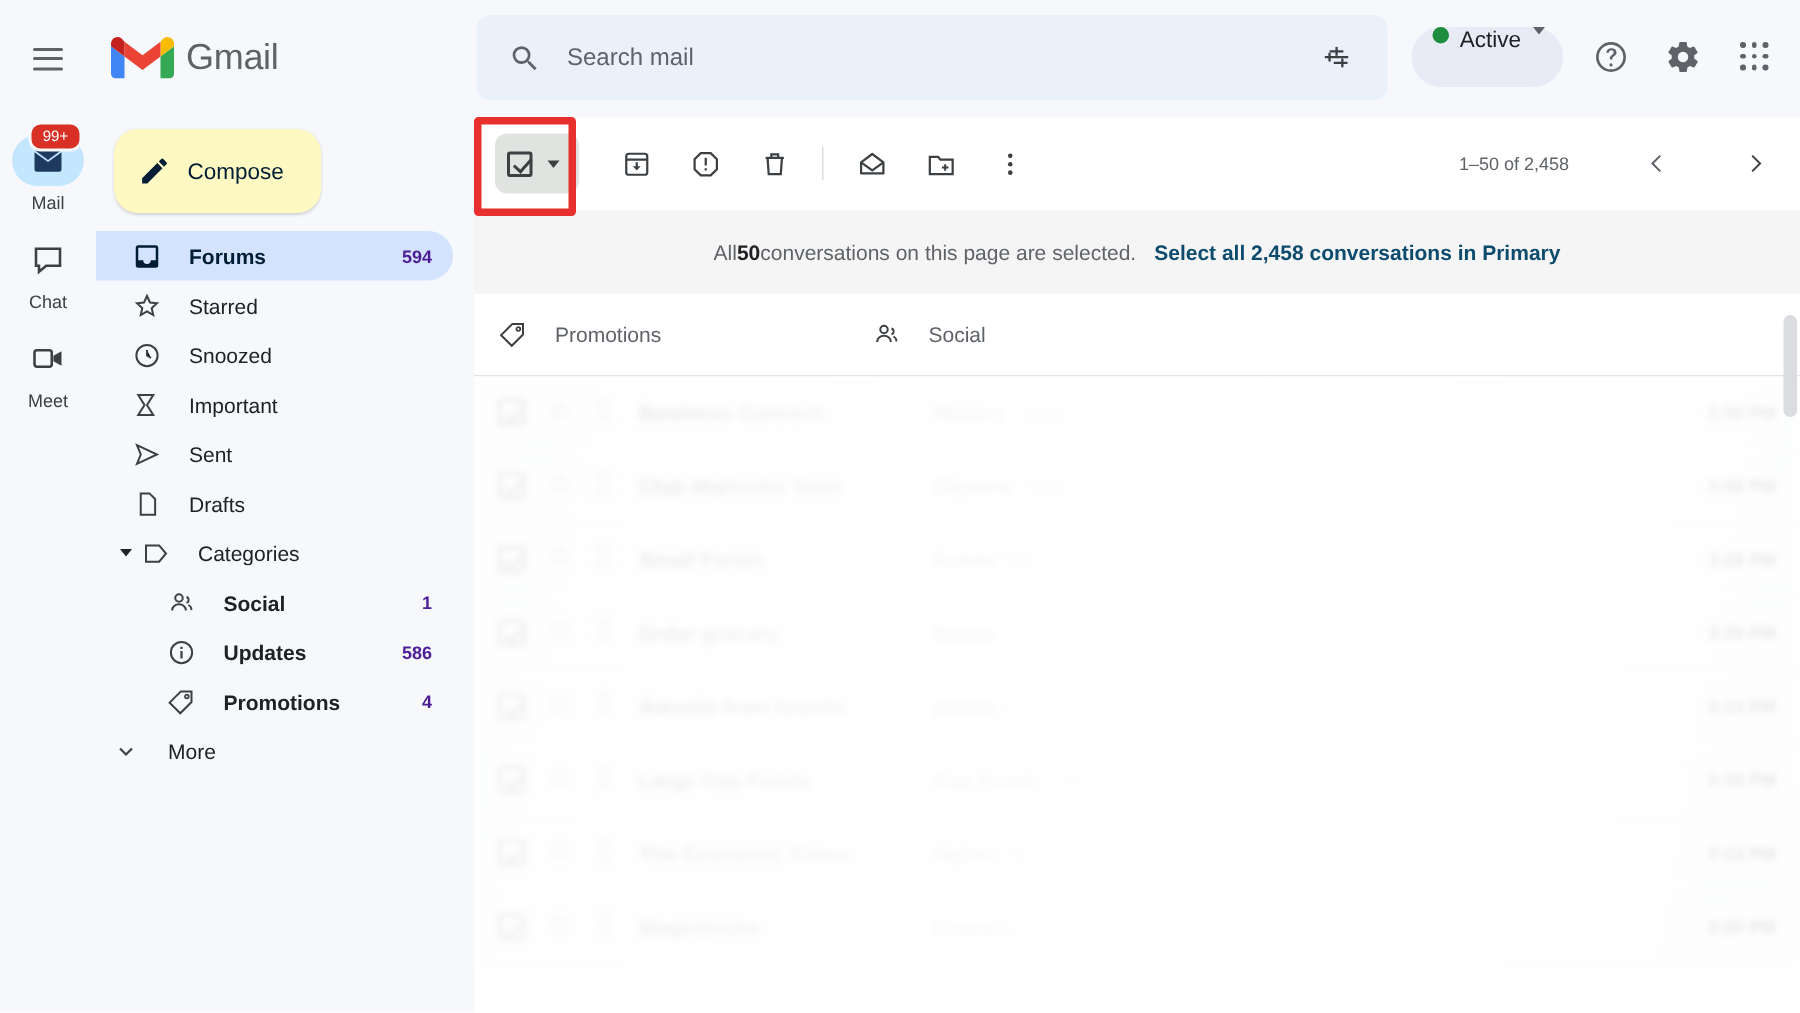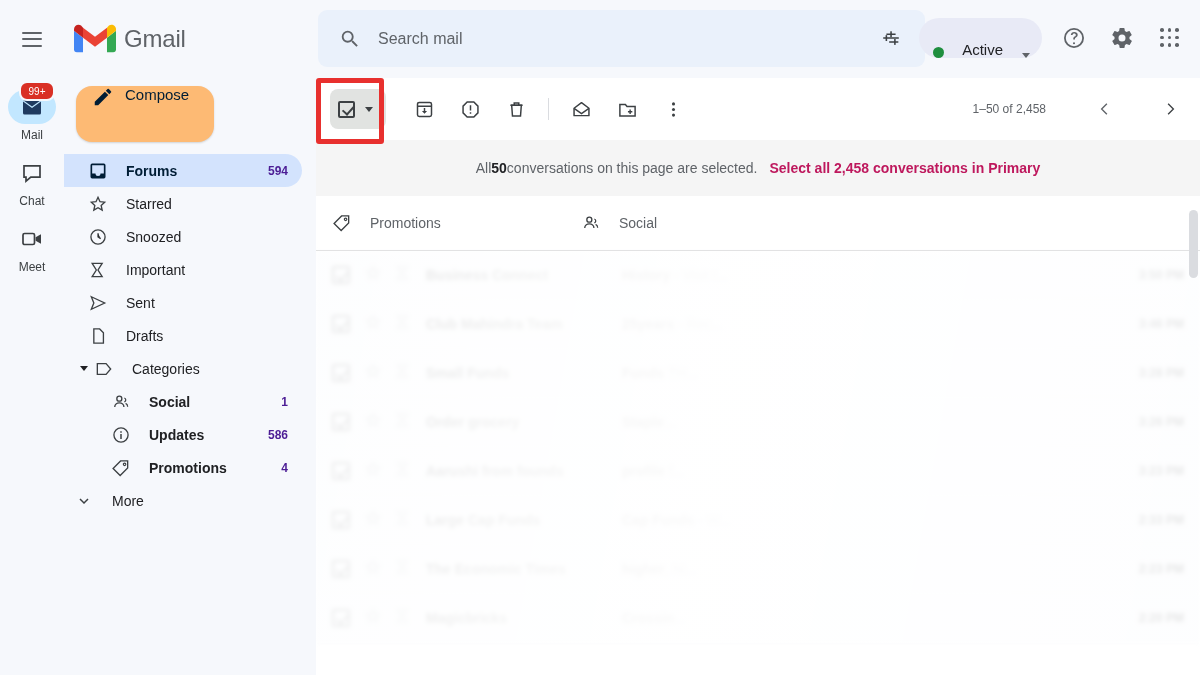--- a/index.html
+++ b/index.html
@@ -101,21 +101,21 @@
   }
 
   
   .header-right {
     position: absolute;
     right: 8px; top: 10px;
     height: 56px;
     display: flex; align-items: center; gap: 4px;
   }
   .status-pill {
-    display: flex; align-items: flex-end; gap: 18px;
+    display: flex; align-items: flex-start; gap: 7px;
     height: 40px;
     padding: 0 12px 0 14px;
     border-radius: 20px;
     background: #e8eaf6;
     cursor: pointer;
     margin-right: 6px;
   }
   .status-dot {
     width: 11px; height: 11px; border-radius: 50%;
     background: #1e8e3e; flex: none;
@@ -191,24 +191,24 @@
     position: absolute;
     left: 64px; top: 78px;
     width: 252px; height: 597px;
     background: #f6f8fc;
     overflow: hidden;
     z-index: 15;
   }
   .compose-btn {
     margin: 8px 0 12px 12px;
     width: 138px; height: 56px;
-    background: #fdba74;
+    background: #fef9c3;
     border: none;
     border-radius: 16px;
-    display: flex; 
+    display: flex; align-items: center;
     padding-left: 16px;
     cursor: pointer;
     box-shadow: 0 1px 2px rgba(60,64,67,.2);
     font-family: "Liberation Sans", sans-serif;
   }
   .compose-label {
     font-size: 15px; color: #001d35; margin-left: 11px;
     white-space: nowrap;
   }
 
@@ -355,21 +355,21 @@
   .sel-banner {
     height: 56px;
     background: #f5f5f5;
     display: flex; align-items: center; justify-content: center;
     font-size: 14px;
     color: #5f6368;
     font-family: "Liberation Sans", sans-serif;
   }
   .sel-banner b { color: #202124; font-weight: bold; }
   .sel-link {
-    color: #be185d;
+    color: #0c4a6e;
     margin-left: 12px;
     cursor: pointer;
     font-weight: bold;
     font-size: 14px;
   }
 
   
   .tabs {
     height: 55px;
     display: flex;

